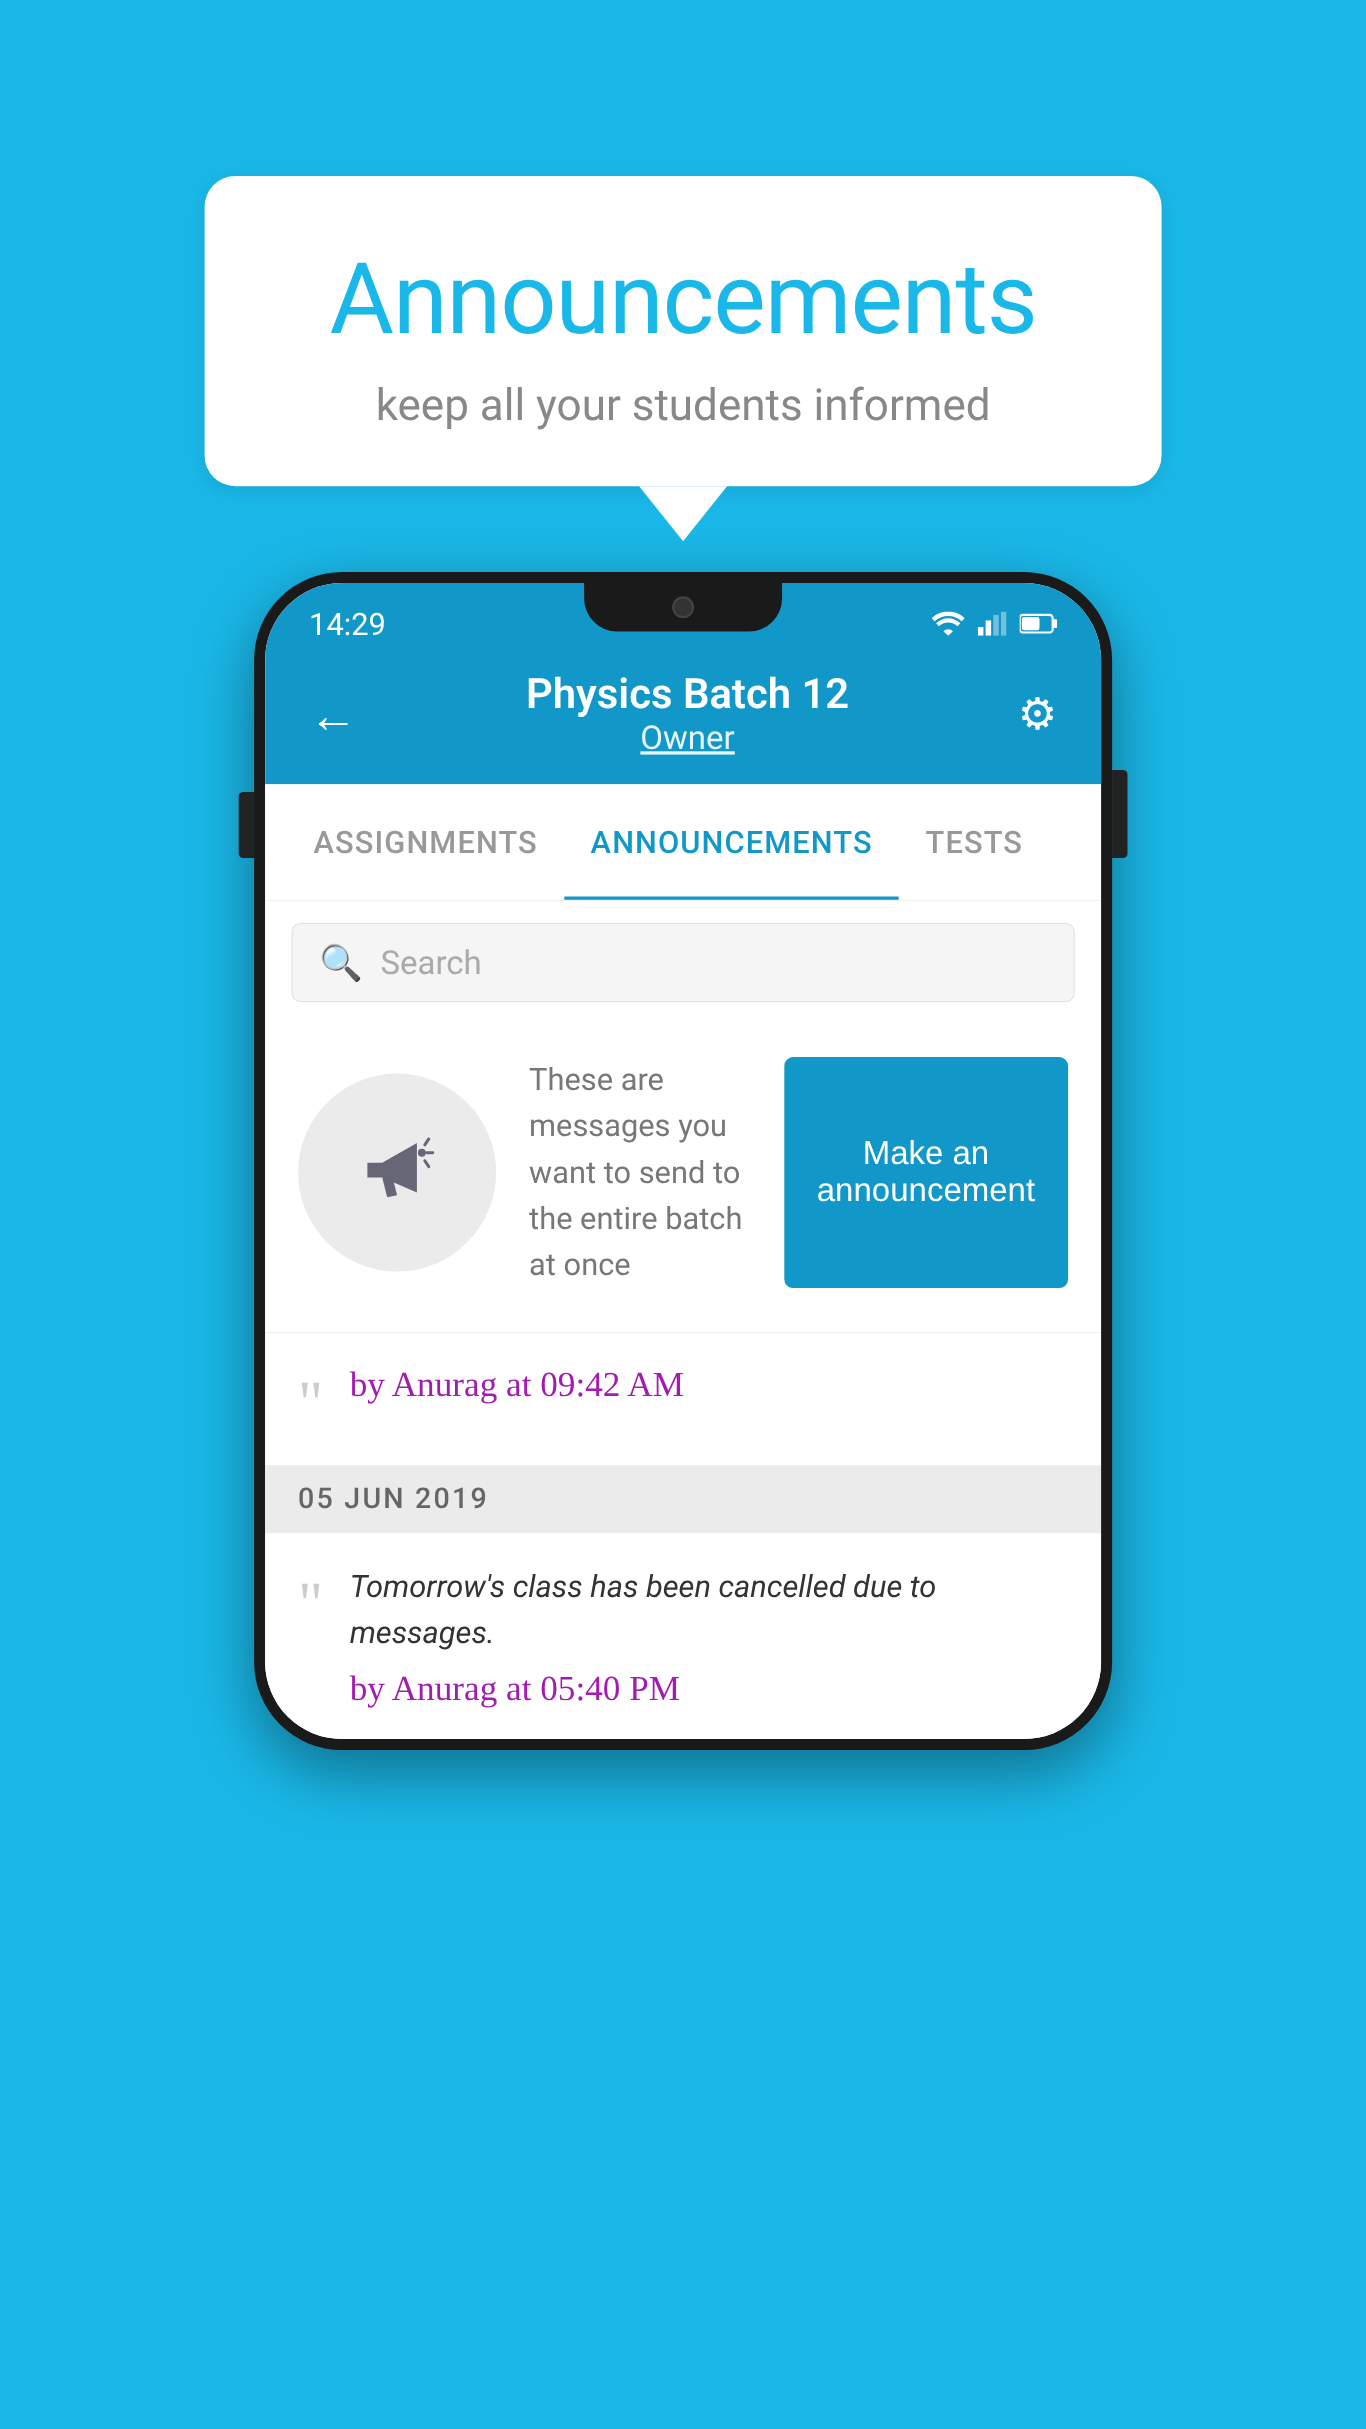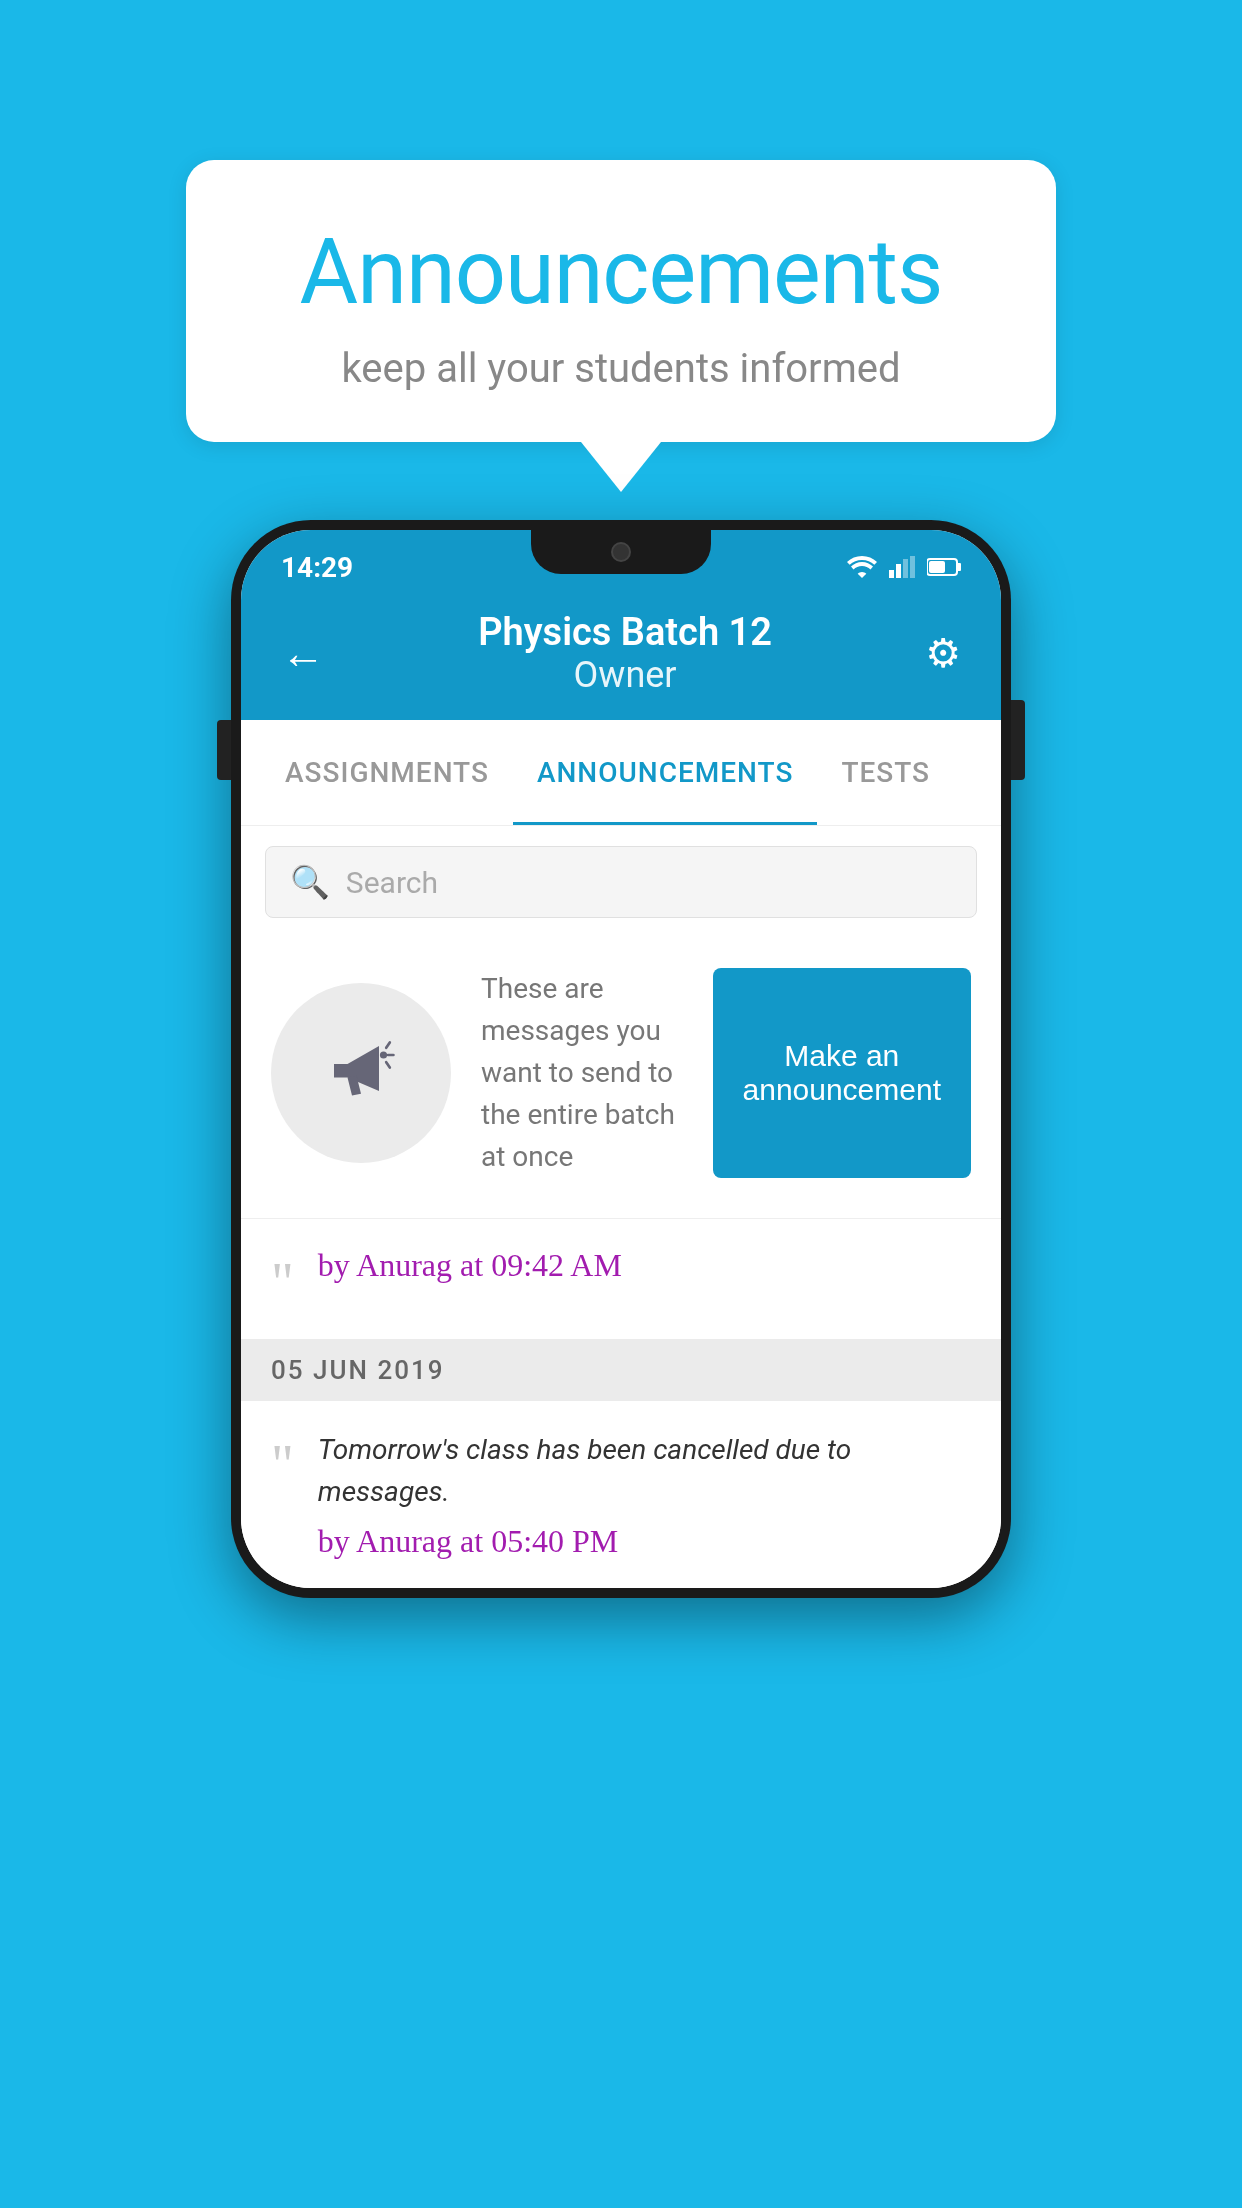--- a/index.html
+++ b/index.html
@@ -132,21 +132,21 @@
       display: flex;
       align-items: center;
       justify-content: space-between;
       padding: 0 40px;
       padding-top: 14px;
     }
 
     .status-time {
       color: white;
       font-size: 28px;
-      font-weight: 700;
+      font-weight: 400;
     }
 
     .status-icons {
       display: flex;
       align-items: center;
       gap: 12px;
     }
 
     .status-icons svg {
       fill: white;
@@ -172,21 +172,22 @@
     }
 
     .header-title {
       color: white;
       font-size: 38px;
       font-weight: 600;
     }
 
     .header-subtitle {
       color: rgba(255,255,255,0.9);
-      font-size: 36px;
+      font-size: 30px;
+      text-decoration: underline;
     }
 
     .header-gear {
       color: white;
       font-size: 40px;
     }
 
     
     .tabs-bar {
       background: white;

